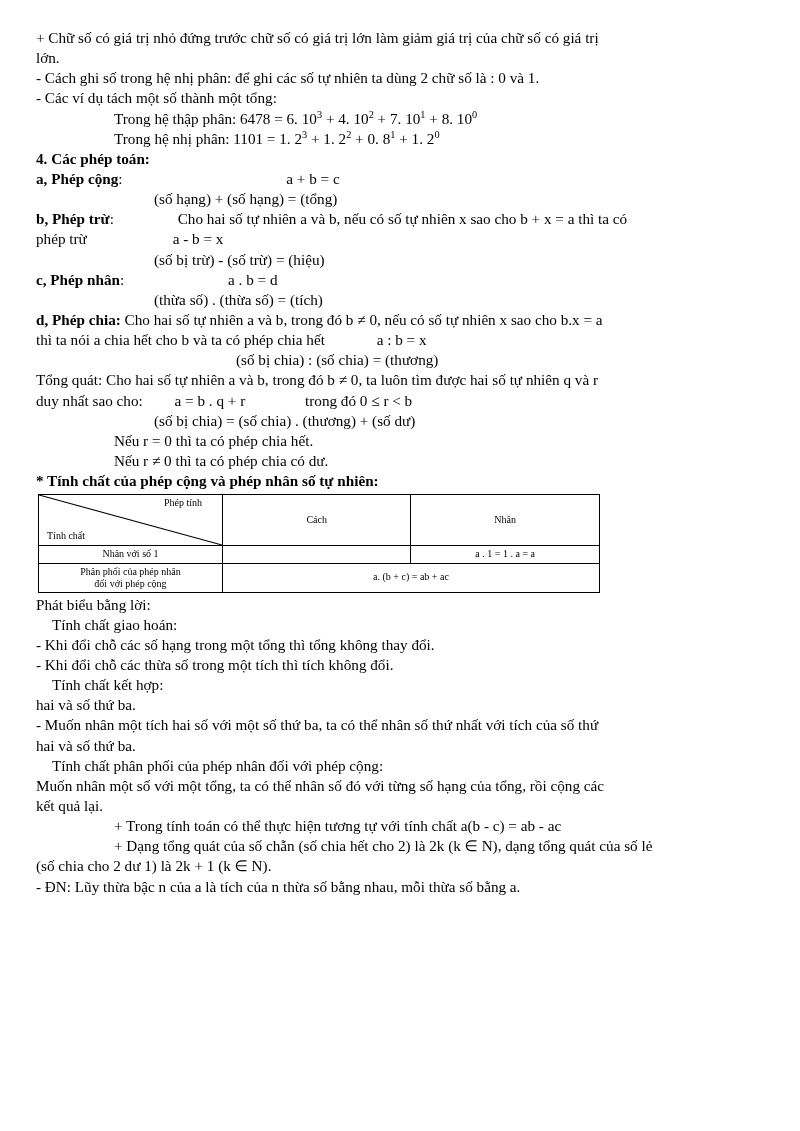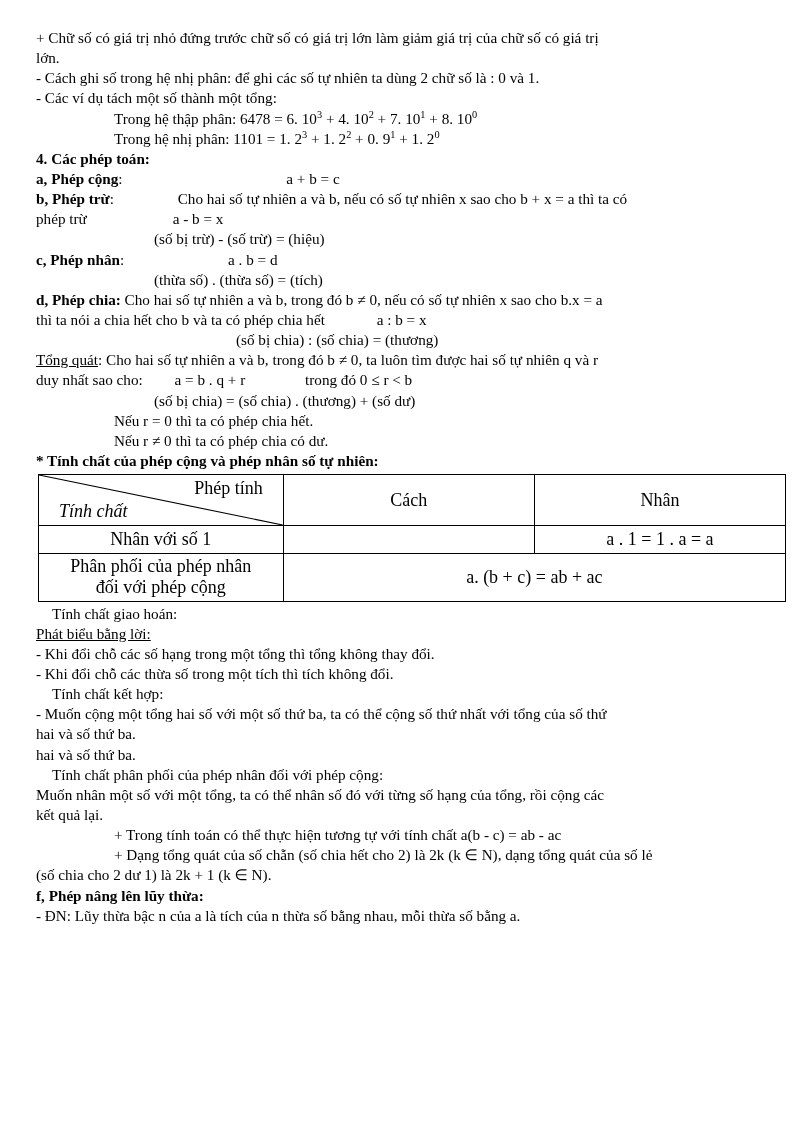--- a/index.html
+++ b/index.html
@@ -21,38 +21,38 @@
     box-sizing: border-box;
     padding: 28px 34px 10px 36px;
     position: relative;
   }
   p {
     margin: 0 0 1px 0;
   }
   .ln { display: block; }
   .b { font-weight: bold; }
   .i { }
-  .u { text-decoration: underline; }
+  .u { }
   sup {
     font-size: 0.68em;
     vertical-align: super;
     line-height: 0;
   }
   .ind2 { padding-left: 78px; }
   .ind3 { padding-left: 118px; }
   .ind4 { padding-left: 160px; }
   .ind5 { padding-left: 200px; }
   .ind-sm { padding-left: 16px; }
 
   
   table.props {
     border-collapse: collapse;
-    width: 748px;
+    width: 562px;
     margin: 4px 0 2px 2px;
-    font-size: 18px;
+    font-size: 10px;
   }
   table.props td, table.props th {
     border: 1px solid #000;
     text-align: center;
     padding: 2px 4px;
     font-weight: normal;
     vertical-align: middle;
   }
   td.corner {
     position: relative;
@@ -66,22 +66,21 @@
   }
   td.corner .diag svg { display: block; width: 100%; height: 100%; }
   td.corner .tr-label {
     position: absolute;
     top: 2px;
     right: 20px;
   }
   td.corner .bl-label {
     position: absolute;
     bottom: 2px;
-    left: 20px;
-    font-style: italic;
+    left: 8px;
   }
   td.colhead { width: 224px; }
   td.rowlabel { text-align: center; }
   td.two-line { line-height: 1.18; padding: 3px 4px; }
   .empty-cell { }
   .tight { line-height: 1.26; }
 </style>
 </head>
 <body>
 
@@ -98,29 +97,30 @@
   </p>
   <p class="tight">
     <span>- Các ví dụ tách một số thành một tổng:</span>
   </p>
 
   <p class="tight ind2">
     <span>Trong hệ thập phân: 6478 = 6. 10</span><sup>3</sup><span> + 4. 10</span><sup>2</sup><span> + 7. 10</span><sup>1</sup><span> + 8. 10</span><sup>0</sup>
   </p>
 
   <p class="tight ind2">
-    <span>Trong hệ nhị phân: 1101 = 1. 2</span><sup>3</sup><span> + 1. 2</span><sup>2</sup><span> + 0. 9</span><sup>1</sup><span> + 1. 2</span><sup>0</sup>
+    <span>Trong hệ nhị phân: 1101 = 1. 2</span><sup>3</sup><span> + 1. 2</span><sup>2</sup><span> + 0. 8</span><sup>1</sup><span> + 1. 2</span><sup>0</sup>
   </p>
 
   <p class="tight b">4. Các phép toán:</p>
 
   <p class="tight">
     <span class="b">a, Phép cộng</span><span>:</span>
     <span class="ind4" style="display:inline-block">a  +  b  =  c</span>
   </p>
+  <p class="tight ind3">(số hạng) + (số hạng) = (tổng)</p>
 
   <p class="tight">
     <span class="b">b, Phép trừ</span><span>:</span>
     <span style="display:inline-block; padding-left:60px">Cho hai số tự nhiên a và b, nếu có số tự nhiên x sao cho b + x = a thì ta có</span>
   </p>
   <p class="tight">
     <span>phép trừ</span>
     <span style="display:inline-block; padding-left:82px">a  -  b  =  x</span>
   </p>
   <p class="tight ind3">(số bị trừ) - (số trừ) = (hiệu)</p>
@@ -183,32 +183,31 @@
       <tr>
         <td class="rowlabel two-line">
           <span class="ln">Phân phối của phép nhân</span>
           <span class="ln">đối với phép cộng</span>
         </td>
         <td colspan="2">a. (b + c) = ab + ac</td>
       </tr>
     </tbody>
   </table>
 
+  <p class="tight u">Phát biểu bằng lời:</p>
   <p class="tight ind-sm">Tính chất giao hoán:</p>
-  <p class="tight u">Phát biểu bằng lời:</p>
   <p class="tight i">- Khi đổi chỗ các số hạng trong một tổng thì tổng không thay đổi.</p>
   <p class="tight i">- Khi đổi chỗ các thừa số trong một tích thì tích không đổi.</p>
   <p class="tight ind-sm">Tính chất kết hợp:</p>
-  <p class="tight i">- Muốn cộng một tổng hai số với một số thứ ba, ta có thể cộng số thứ nhất với tổng của số thứ</p>
   <p class="tight i">hai và số thứ ba.</p>
+  <p class="tight i">- Muốn nhân một tích hai số với một số thứ ba, ta có thể nhân số thứ nhất với tích của số thứ</p>
   <p class="tight i">hai và số thứ ba.</p>
   <p class="tight ind-sm">Tính chất phân phối của phép nhân đối với phép cộng:</p>
   <p class="tight i">Muốn nhân một số với một tổng, ta có thể nhân số đó với từng số hạng của tổng, rồi cộng các</p>
   <p class="tight i">kết quả lại.</p>
 
   <p class="tight ind2">+ Trong tính toán có thể thực hiện tương tự với tính chất a(b - c) = ab - ac</p>
   <p class="tight ind2">+ Dạng tổng quát của số chẵn (số chia hết cho 2) là 2k (k ∈ N), dạng tổng quát của số lẻ</p>
   <p class="tight">(số chia cho 2 dư 1) là 2k + 1 (k ∈ N).</p>
 
-  <p class="tight b">f, Phép nâng lên lũy thừa:</p>
   <p class="tight">- ĐN: Lũy thừa bậc n của a là tích của n thừa số bằng nhau, mỗi thừa số bằng a.</p>
 
 </div>
 
 </body></html>

